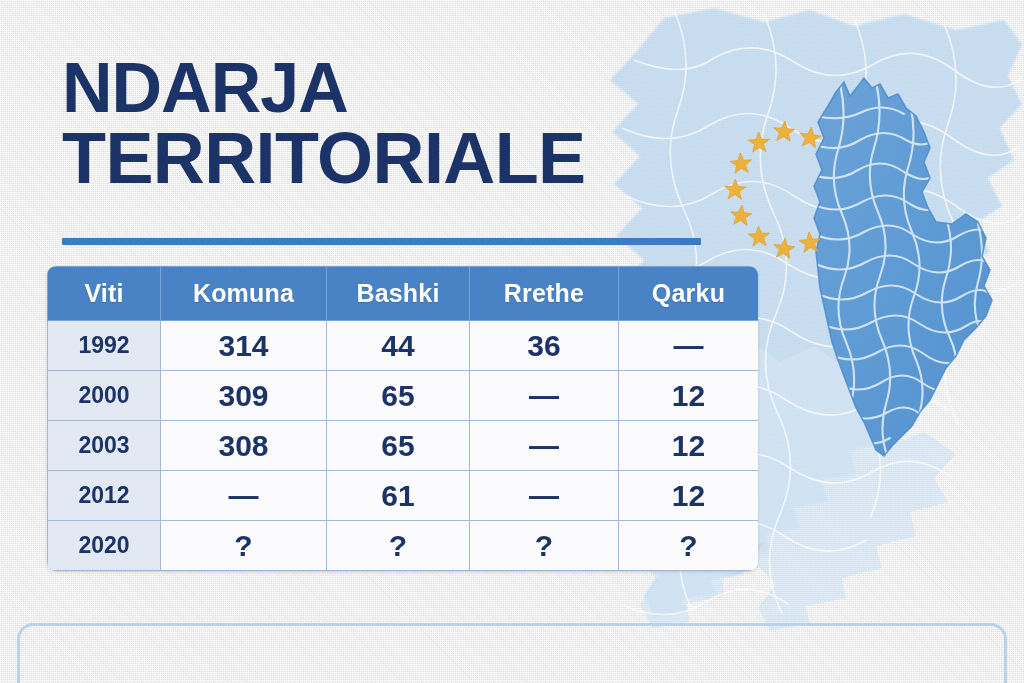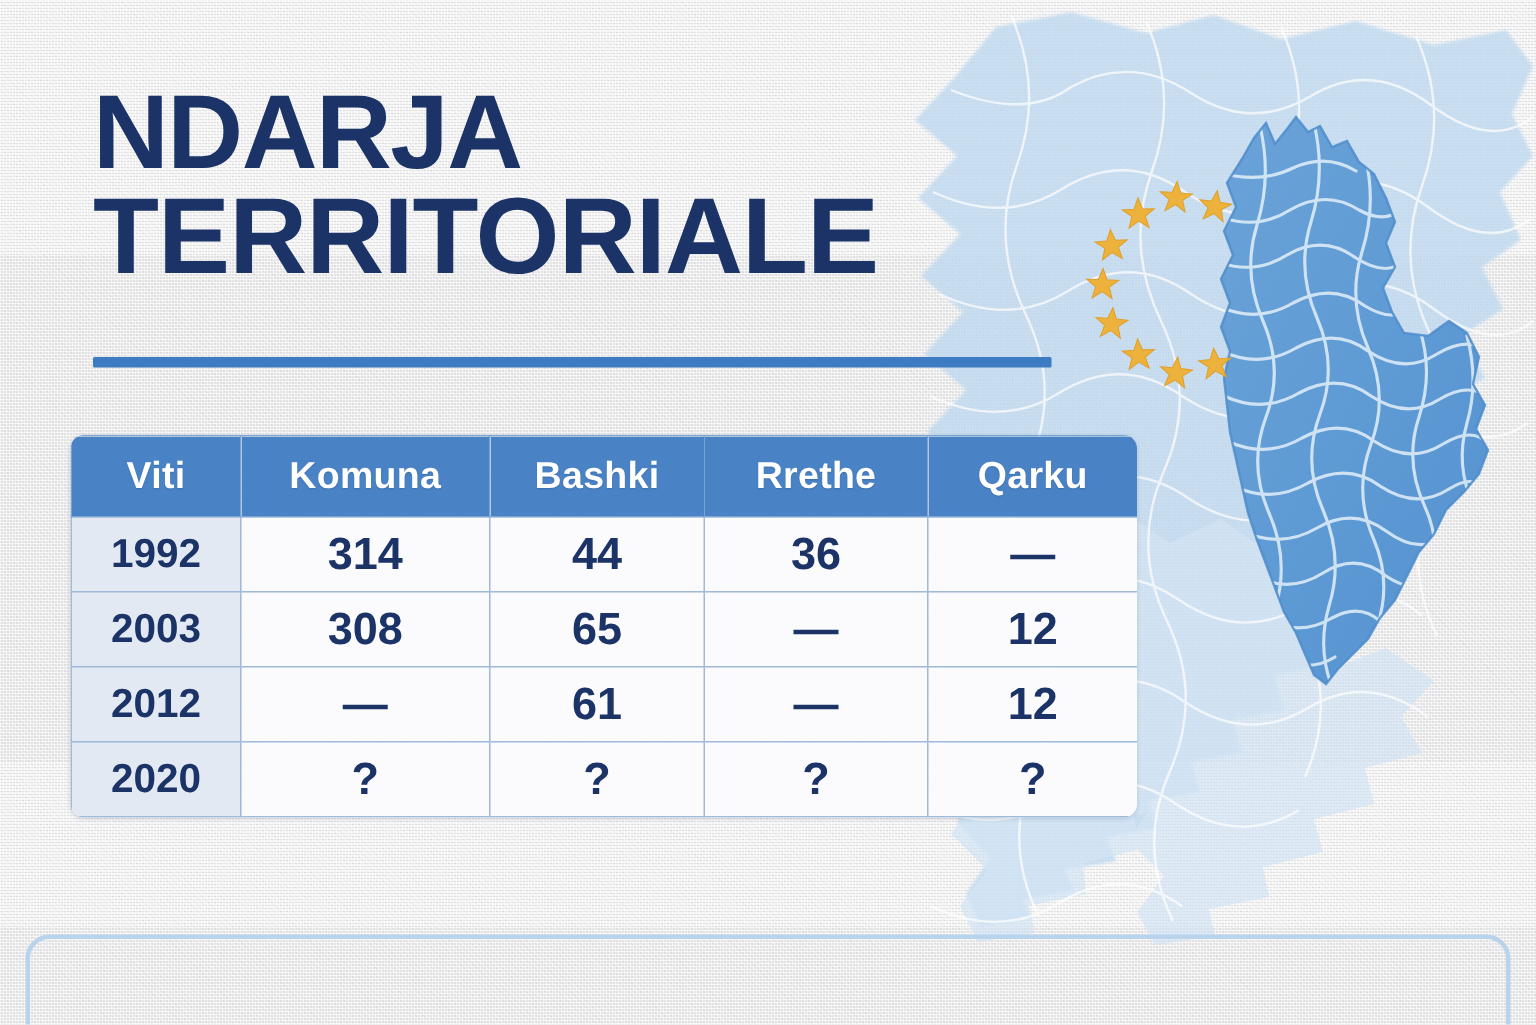--- a/index.html
+++ b/index.html
@@ -84,21 +84,21 @@
     left: 62px; top: 238px;
     width: 639px; height: 7px;
     background: #3d7cc2;
     border-radius: 1px;
     z-index: 5;
   }
 
   
   .data-table-wrap {
     position: absolute;
-    left: 47px; top: 290px;
+    left: 47px; top: 266px;
     width: 711px;
     z-index: 6;
     border-radius: 9px;
     overflow: hidden;
     box-shadow: 0 1px 3px rgba(40,60,100,0.18);
   }
   table.data-table {
     border-collapse: collapse;
     width: 100%;
     table-layout: fixed;
@@ -129,21 +129,21 @@
   }
   
   table.data-table tbody td {
     height: 50px;
     color: #1b3366;
     font-size: 30px;
     background: #fbfbfd;
   }
   table.data-table tbody td.col-year {
     background: #e2e9f3;
-    font-size: 27px;
+    font-size: 23px;
   }
   tr.row-highlight td,
   tr.row-highlight td.col-year {
     background: #f1d89c;
     color: #1b3366;
   }
   tr.row-highlight td.col-year { background: #efd493; }
   td.dash { font-size: 30px; }
 
   
@@ -322,20 +322,27 @@
     </thead>
     <tbody>
       <tr>
         <td class="col-year">1992</td>
         <td>314</td>
         <td>44</td>
         <td>36</td>
         <td class="dash">—</td>
       </tr>
       <tr>
+        <td class="col-year">2000</td>
+        <td>309</td>
+        <td>65</td>
+        <td class="dash">—</td>
+        <td>12</td>
+      </tr>
+      <tr>
         <td class="col-year">2003</td>
         <td>308</td>
         <td>65</td>
         <td class="dash">—</td>
         <td>12</td>
       </tr>
       <tr>
         <td class="col-year">2012</td>
         <td class="dash">—</td>
         <td>61</td>

